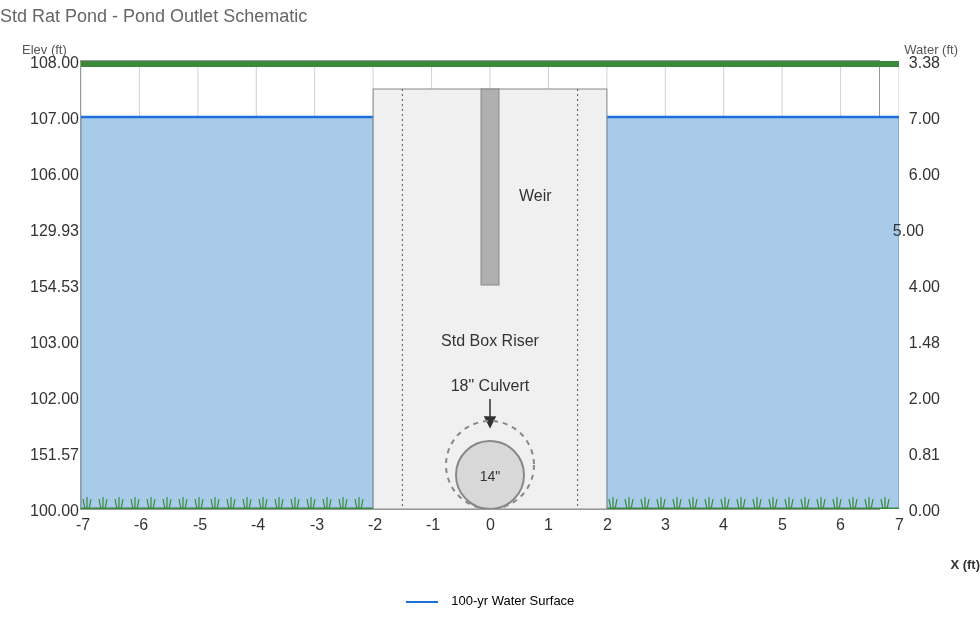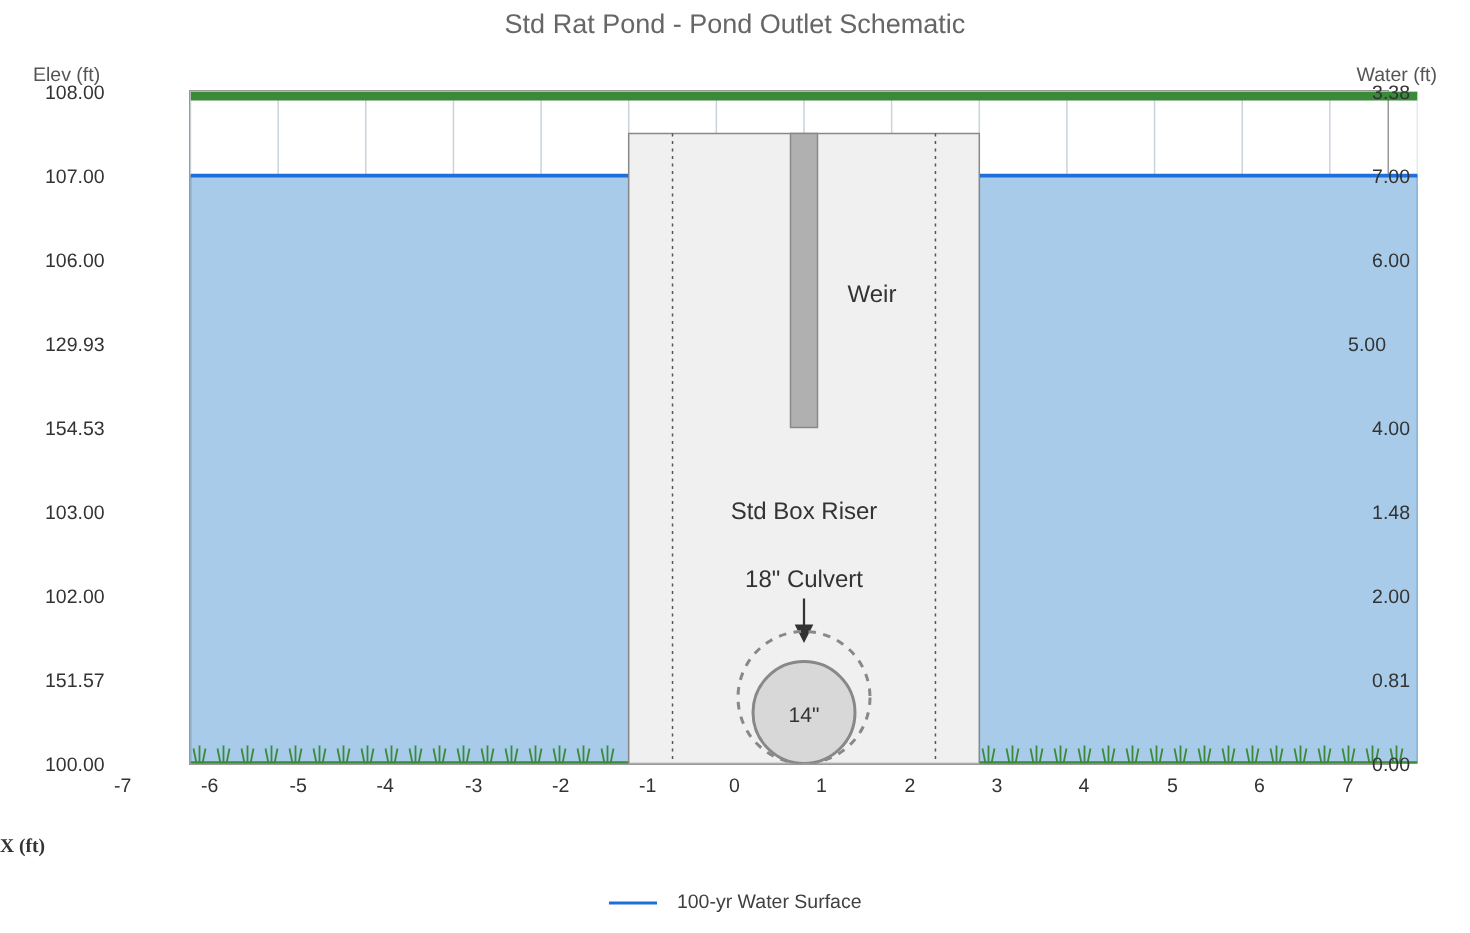--- a/index.html
+++ b/index.html
@@ -12,21 +12,20 @@
   .wrapper {
     position: relative;
     width: 980px;
     height: 622px;
   }
   .title {
     position: absolute;
     top: 6px;
     left: 0;
     width: 100%;
-    text-align: center;
     font-size: 18px;
     color: #666;
   }
   .axis-label-left {
     position: absolute;
     left: 22px;
     top: 42px;
     font-size: 13px;
     color: #555;
   }
@@ -35,35 +34,33 @@
     right: 22px;
     top: 42px;
     font-size: 13px;
     color: #555;
   }
   .axis-label-bottom {
     position: absolute;
     bottom: 50px;
     left: 0;
     width: 100%;
-    text-align: left;
+    text-align: right;
     font-size: 13px;
     font-weight: bold;
     color: #333;
-    font-family: Liberation Serif, serif;
   }
   .plot {
     position: absolute;
     left: 80px;
     top: 60px;
     width: 800px;
     height: 450px;
     border: 1px solid #999;
     box-sizing: border-box;
-    margin-left: 46px;
   }
   .gridlines line {
     stroke: #c9d3dc;
     stroke-width: 1;
   }
   .water {
     fill: #a7cbe8;
     stroke: #5b8bb5;
     stroke-width: 1;
   }
@@ -111,35 +108,35 @@
   }
   .label {
     font-size: 14px;
     fill: #333;
   }
   .label-big {
     font-size: 16px;
     fill: #333;
   }
   .tick-text {
-    font-size: 13px;
+    font-size: 16px;
     fill: #333;
   }
   .water-surface {
     stroke: #1e6fd9;
     stroke-width: 2.5;
   }
   .legend {
     position: absolute;
     bottom: 14px;
     left: 0;
     width: 100%;
     text-align: center;
     font-size: 13px;
-    color: #404040;
+    color: #000000;
   }
   .legend .swatch {
     display: inline-block;
     width: 32px;
     height: 0;
     border-top: 2.5px solid #1e6fd9;
     vertical-align: middle;
     margin-right: 10px;
   }
 </style>

